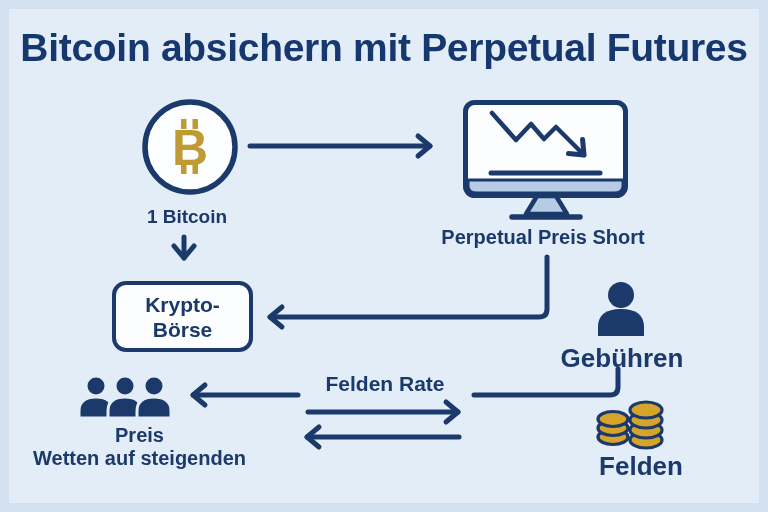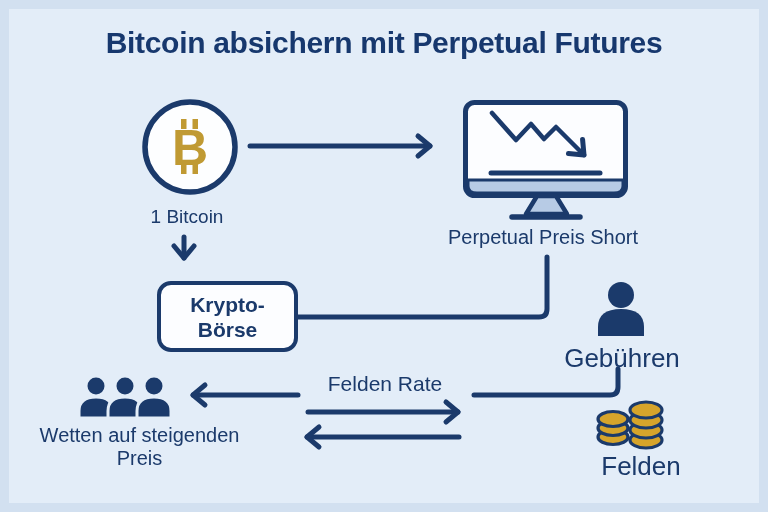--- a/index.html
+++ b/index.html
@@ -8,34 +8,33 @@
     background:#e3edf8;
     font-family:"Liberation Sans",sans-serif;
     color:#1b3a6b;
   }
   #frame{
     position:absolute;inset:0;
     box-shadow:inset 0 0 0 9px rgba(165,190,220,0.28);
     pointer-events:none;z-index:3;
   }
   .label{
-    position:absolute;font-weight:400;text-align:center;color:#1b3a6b;z-index:2;
+    position:absolute;font-weight:700;text-align:center;color:#1b3a6b;z-index:2;
   }
   #title{
     position:absolute;top:26px;left:0;right:0;text-align:center;
-    font-size:30px;font-weight:700;color:#17386e;letter-spacing:-0.3px;z-index:2;
+    font-size:39px;font-weight:700;color:#17386e;letter-spacing:-0.3px;z-index:2;
   }
   #diagram-svg{position:absolute;left:0;top:0;z-index:1;}
   #exchange-box{
     position:absolute;left:112px;top:281px;width:141px;height:71px;
     box-sizing:border-box;border:4px solid #1b3a6b;border-radius:14px;
     background:#fcfdff;display:flex;flex-direction:column;align-items:center;
     justify-content:center;font-weight:700;font-size:21px;line-height:25px;
     z-index:2;
-    margin-left:45px;
   }
   #label-bitcoin{left:117px;top:206px;width:140px;font-size:19px;}
   #label-future{left:428px;top:226px;width:230px;font-size:20px;}
   #label-fees{left:552px;top:343px;width:140px;font-size:26px;}
   #label-funding{left:300px;top:372px;width:170px;font-size:21px;}
   #label-traders{left:23px;top:424px;width:233px;font-size:20px;line-height:23px;}
   #label-coins{left:581px;top:451px;width:120px;font-size:26px;}
 </style>
 </head>
 <body>
@@ -119,16 +118,16 @@
 <div id="exchange-box">
   <span>Krypto-</span>
   <span>Börse</span>
 </div>
 
 <div class="label" id="label-bitcoin">1 Bitcoin</div>
 <div class="label" id="label-future">Perpetual Preis Short</div>
 <div class="label" id="label-fees">Gebühren</div>
 <div class="label" id="label-funding">Felden Rate</div>
 <div class="label" id="label-traders">
+  <div>Preis</div>
   <div>Wetten auf steigenden</div>
-  <div>Preis</div>
 </div>
 <div class="label" id="label-coins">Felden</div>
 
 </body></html>

